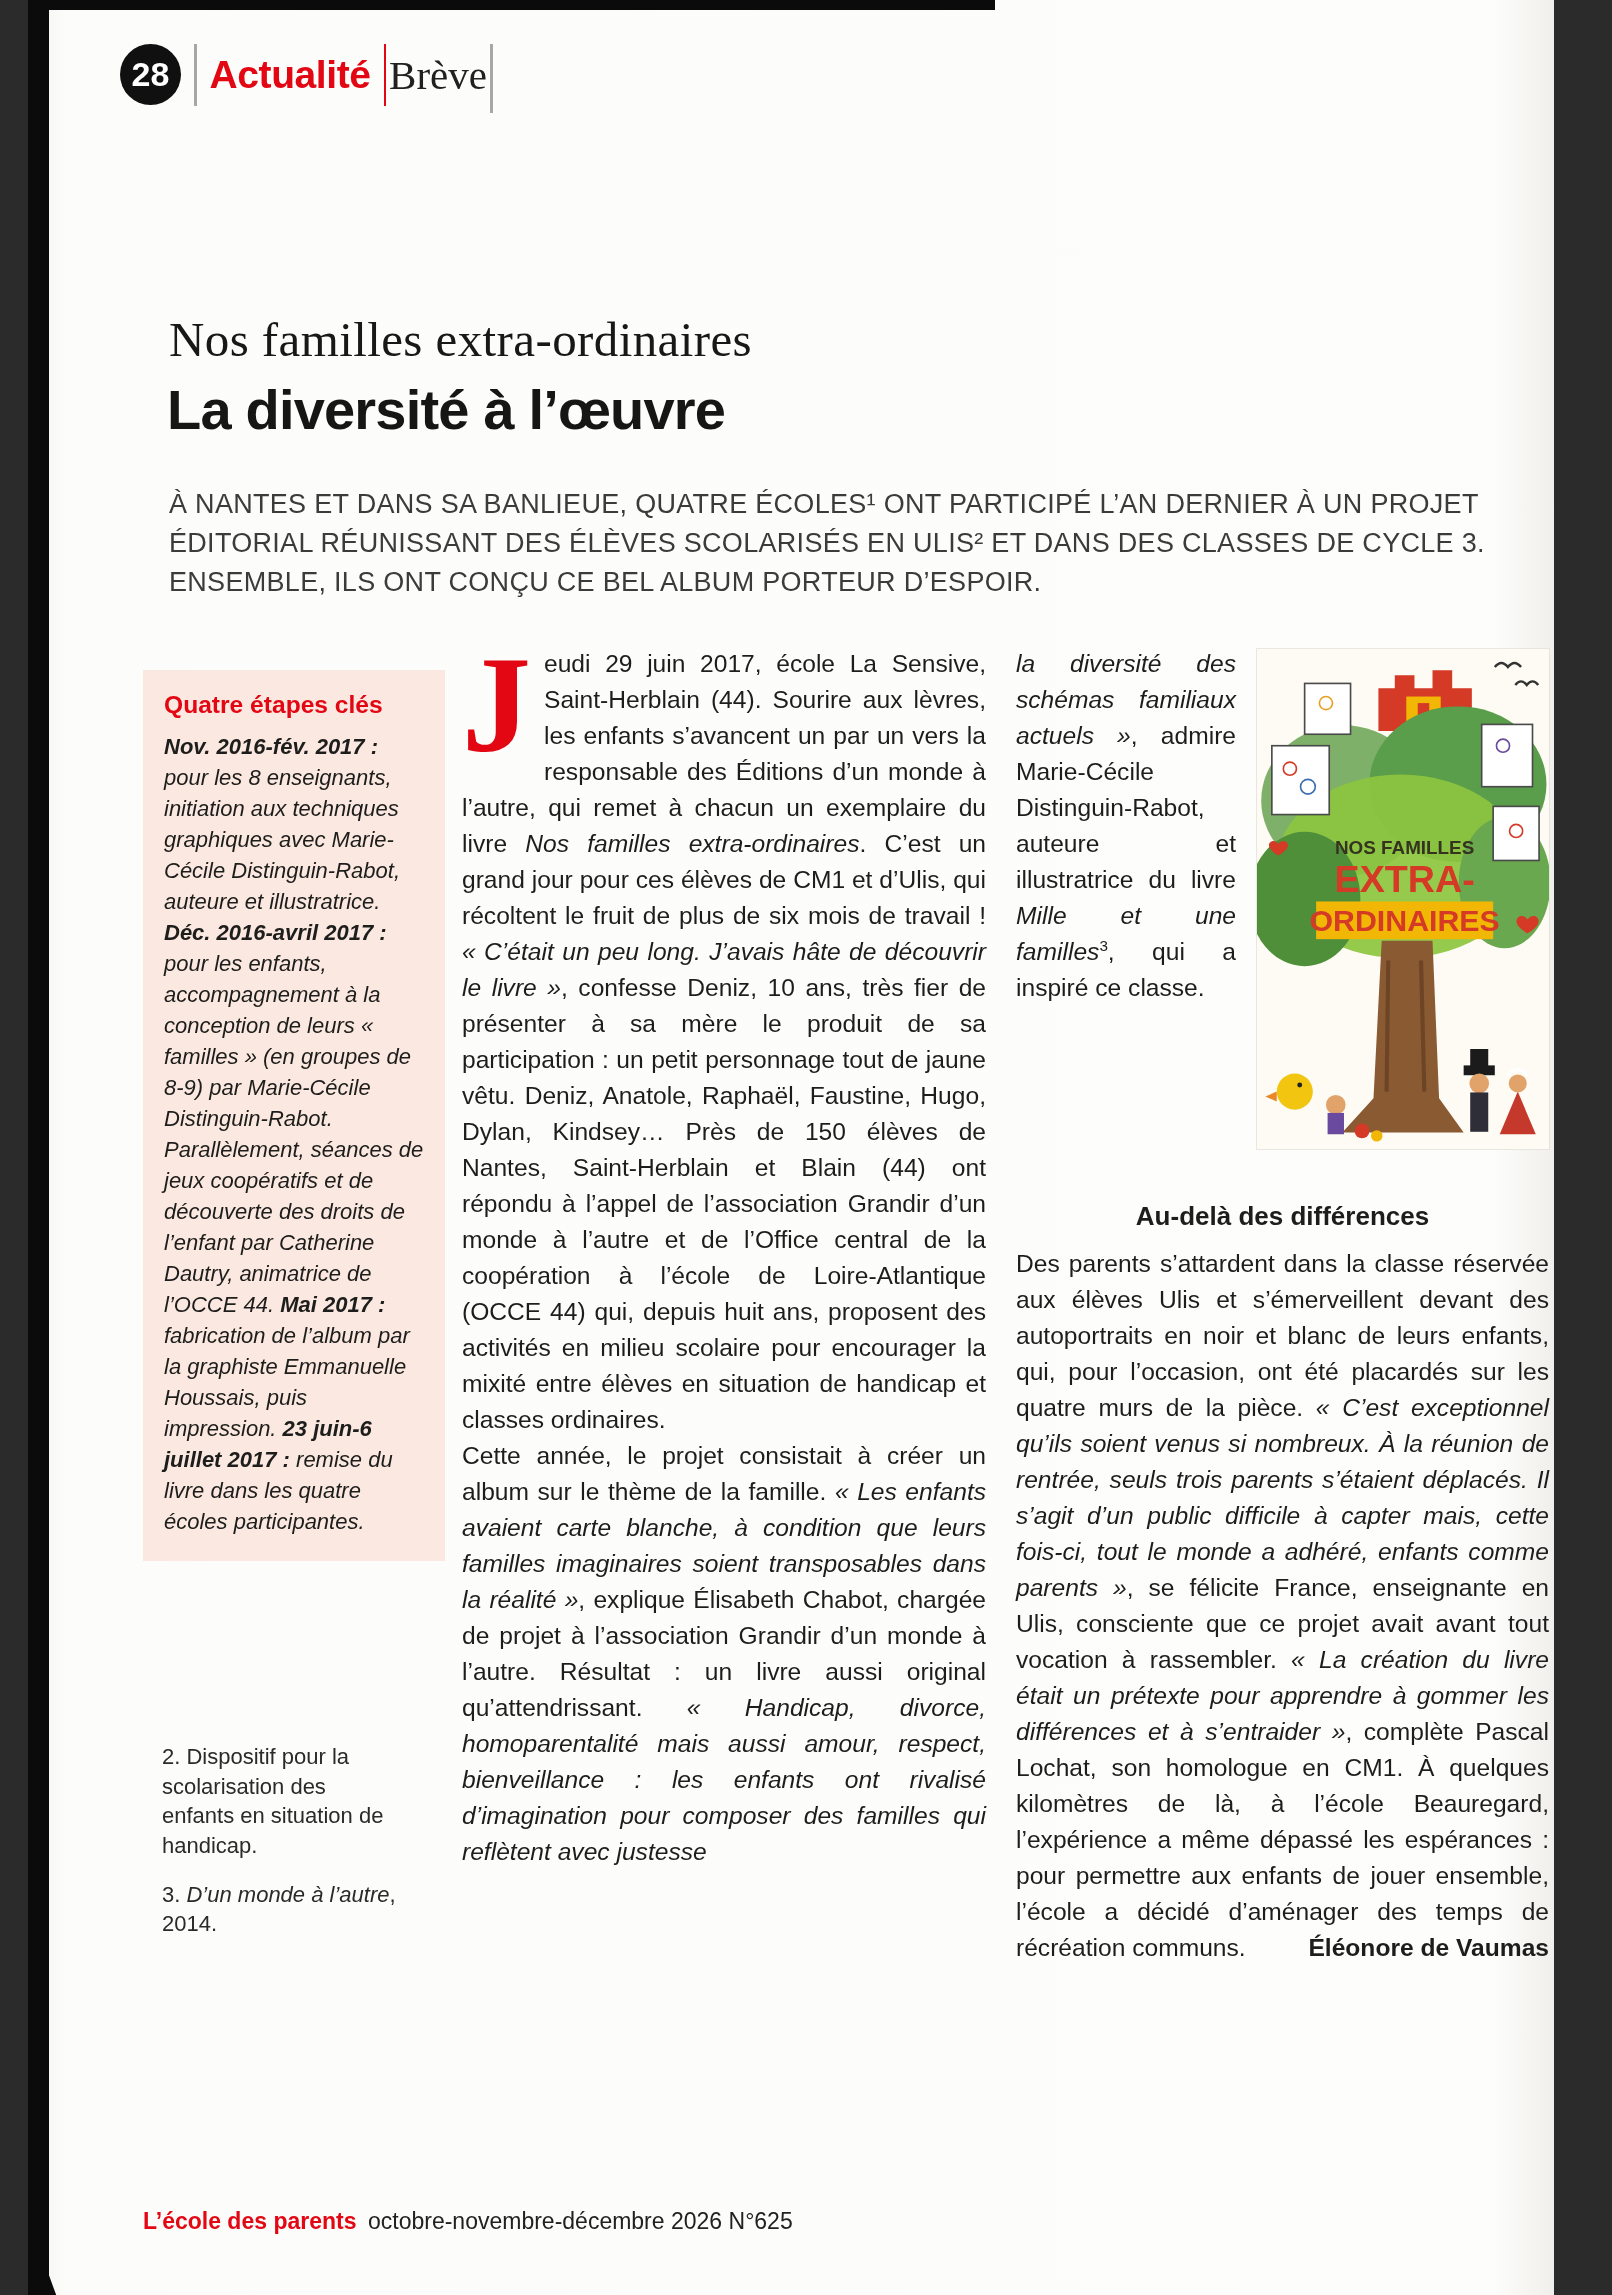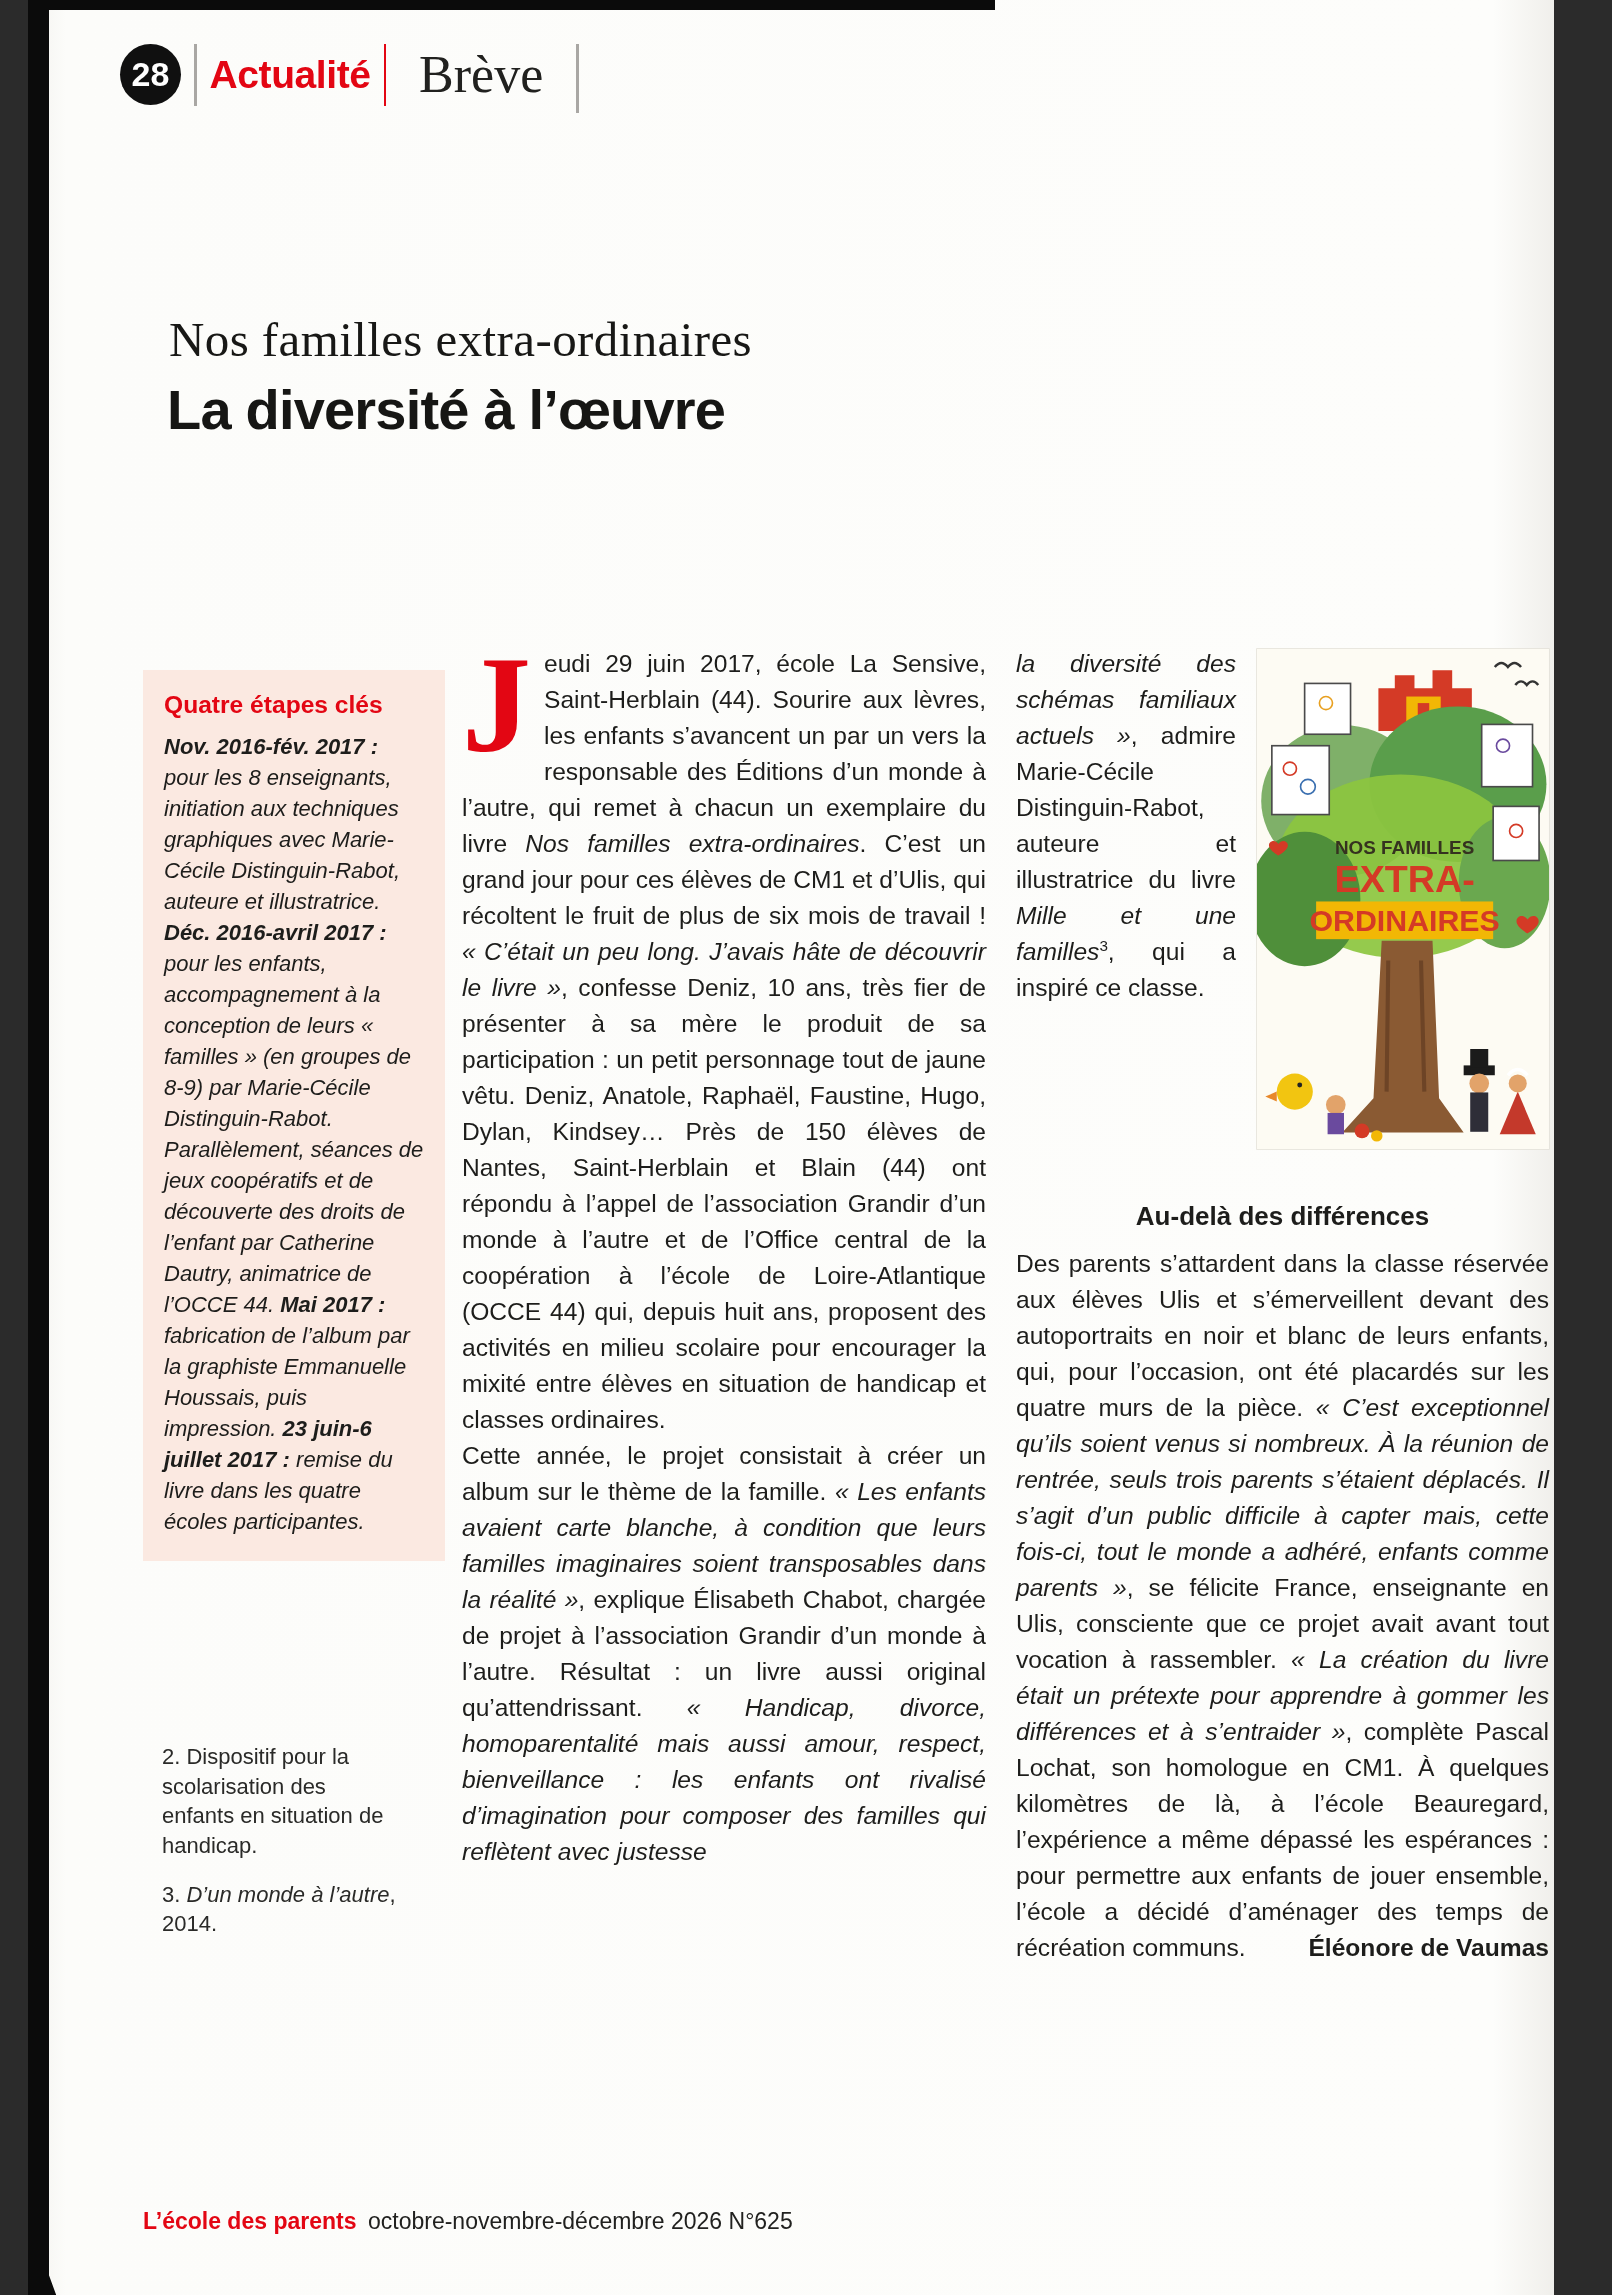--- a/index.html
+++ b/index.html
@@ -17,21 +17,21 @@
   
   .header { position:absolute; left:92px; top:36px; display:flex; align-items:center; }
   .page-circle {
     width:61px; height:61px; border-radius:50%; background:#101010; color:#fff;
     display:flex; align-items:center; justify-content:center;
     font-size:34px; font-weight:700; margin-right:13px;
   }
   .hsep  { width:2.5px; height:62px; background:#a9a7a4; }
   .hsep.red { background:#e30613; }
   .section-label { color:#e30613; font-size:39px; font-weight:700; padding:0 13px; letter-spacing:-0.4px; }
-  .subsection-label { font-family:"Liberation Serif", serif; font-size:52px; color:#21211f; padding:0 33px; }
+  .subsection-label { font-family:"Liberation Serif", serif; font-size:41px; color:#21211f; padding:0 3px; }
   .hsep.tall { height:69px; margin-top:8.2px; }
 
   
   .kicker-title {
     position:absolute; left:141px; top:311px;
     font-family:"Liberation Serif", serif; font-size:49px; font-weight:400; color:#181816;
     letter-spacing:0.4px;
   }
   .main-title {
     position:absolute; left:139px; top:377px;
@@ -98,20 +98,21 @@
     <div class="page-circle">28</div>
     <div class="hsep"></div>
     <div class="section-label">Actualité</div>
     <div class="hsep red"></div>
     <div class="subsection-label">Brève</div>
     <div class="hsep tall"></div>
   </div>
 
   <div class="kicker-title">Nos familles extra-ordinaires</div>
   <div class="main-title">La diversité à l’œuvre</div>
+  <div class="standfirst">À NANTES ET DANS SA BANLIEUE, QUATRE ÉCOLES¹ ONT PARTICIPÉ L’AN DERNIER À UN PROJET ÉDITORIAL RÉUNISSANT DES ÉLÈVES SCOLARISÉS EN ULIS² ET DANS DES CLASSES DE CYCLE 3. ENSEMBLE, ILS ONT CONÇU CE BEL ALBUM PORTEUR D’ESPOIR.</div>
 
   <div class="sidebar">
     <div class="sidebar-title">Quatre étapes clés</div>
     <div class="sidebar-body"><span class="bd">Nov. 2016-fév. 2017 : </span><span>pour les 8 enseignants, initiation aux techniques graphiques avec Marie-Cécile Distinguin-Rabot, auteure et illustratrice. </span><span class="bd">Déc. 2016-avril 2017 : </span><span>pour les enfants, accompagnement à la conception de leurs « familles » (en groupes de 8-9) par Marie-Cécile Distinguin-Rabot. Parallèlement, séances de jeux coopératifs et de découverte des droits de l’enfant par Catherine Dautry, animatrice de l’OCCE 44. </span><span class="bd">Mai 2017 : </span><span>fabrication de l’album par la graphiste Emmanuelle Houssais, puis impression. </span><span class="bd">23 juin-6 juillet 2017 : </span><span>remise du livre dans les quatre écoles participantes.</span></div>
   </div>
 
   <div class="footnotes">
     <div class="footnote"><span>2. Dispositif pour la scolarisation des enfants en situation de handicap.</span></div>
     <div class="footnote"><span>3. </span><span class="it">D’un monde à l’autre</span><span>, 2014.</span></div>
   </div>

